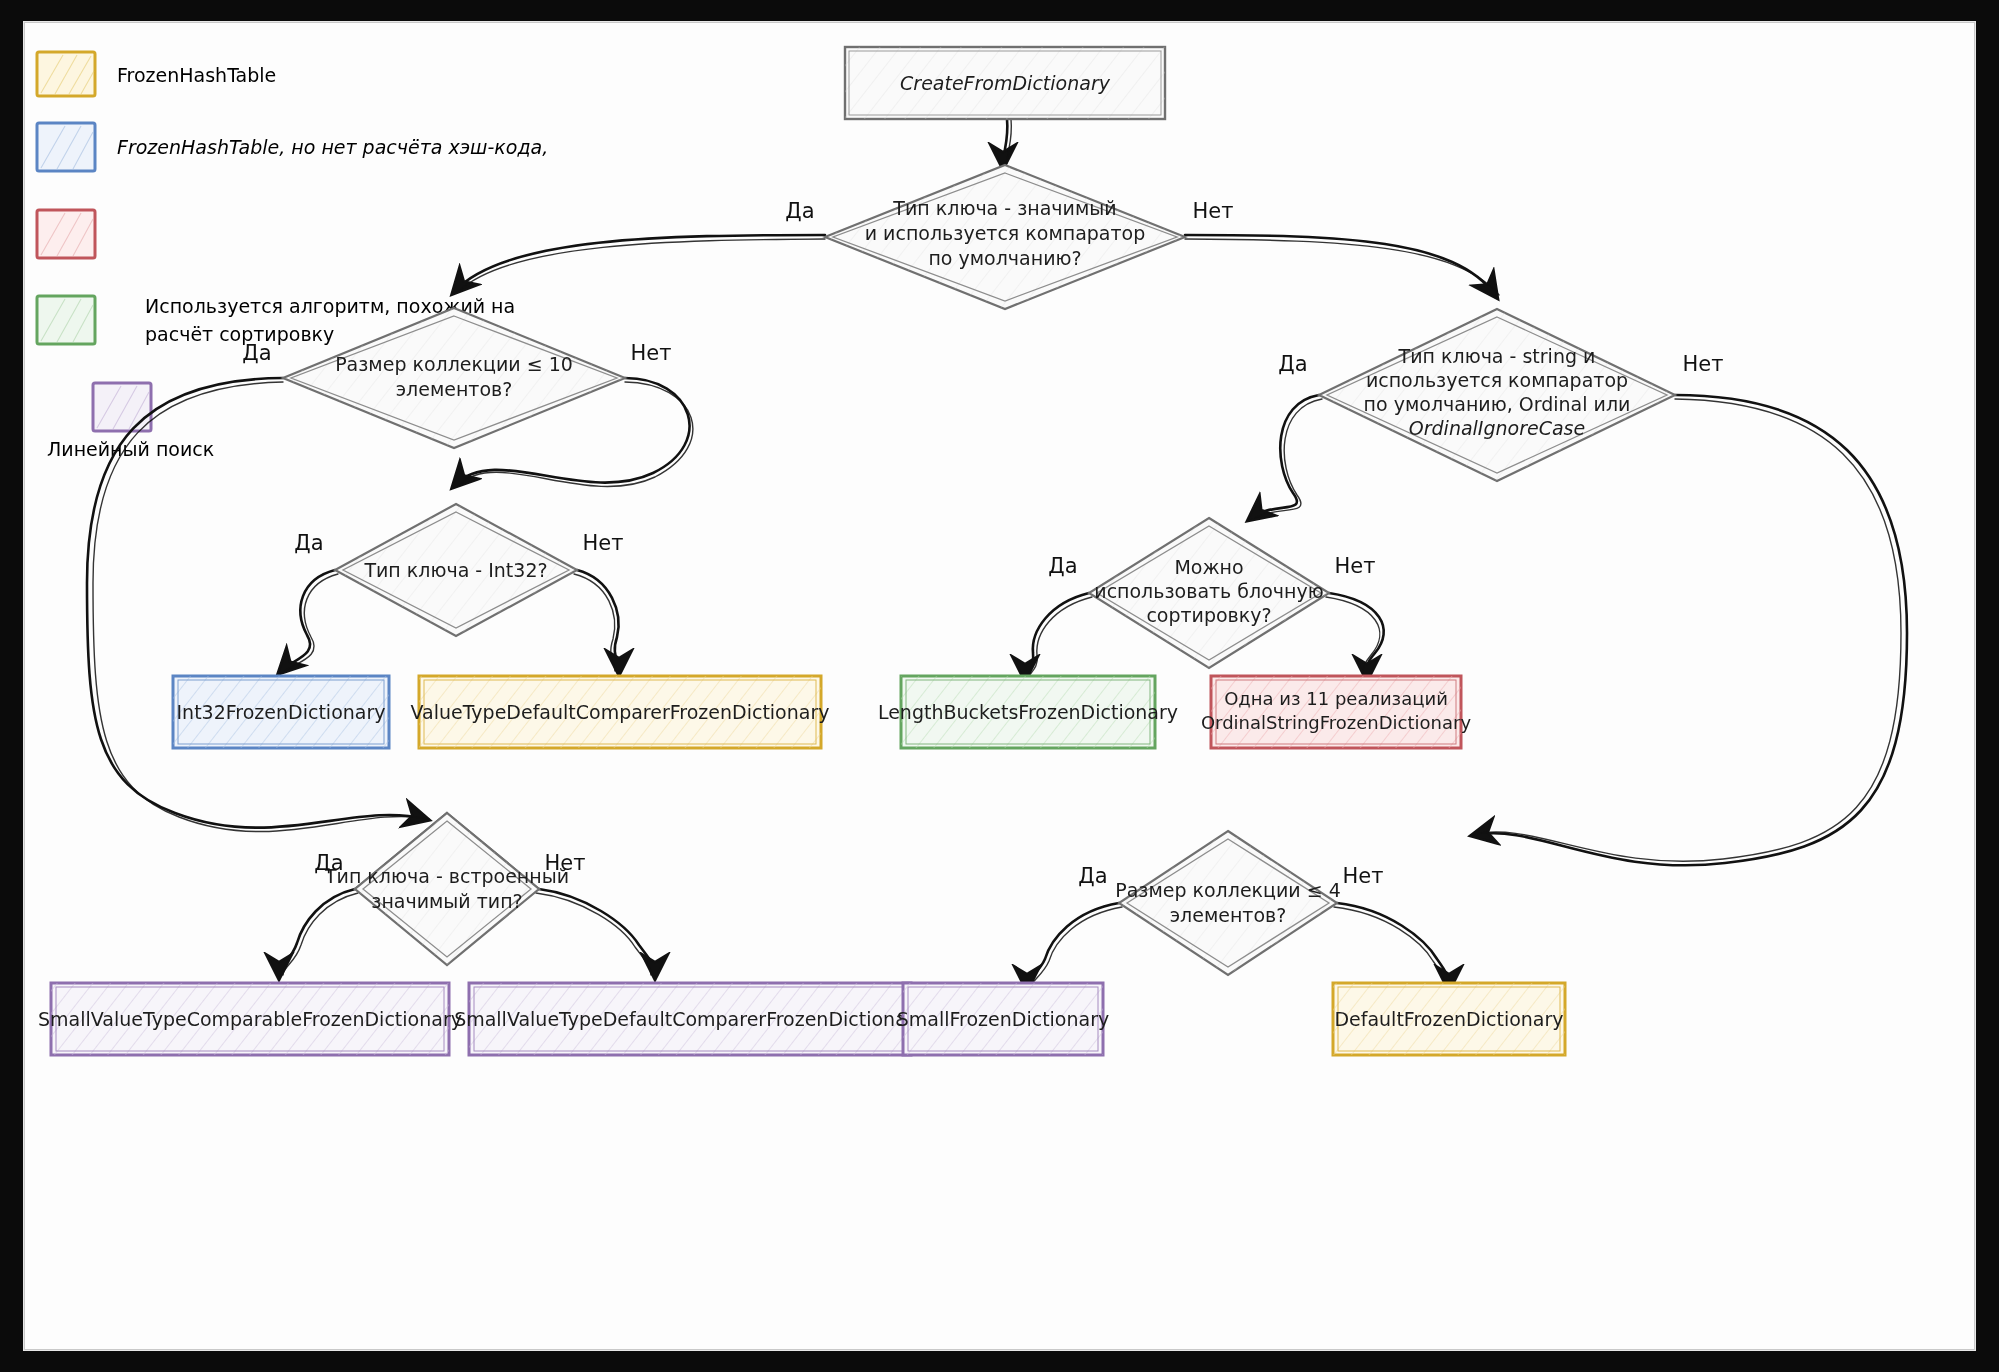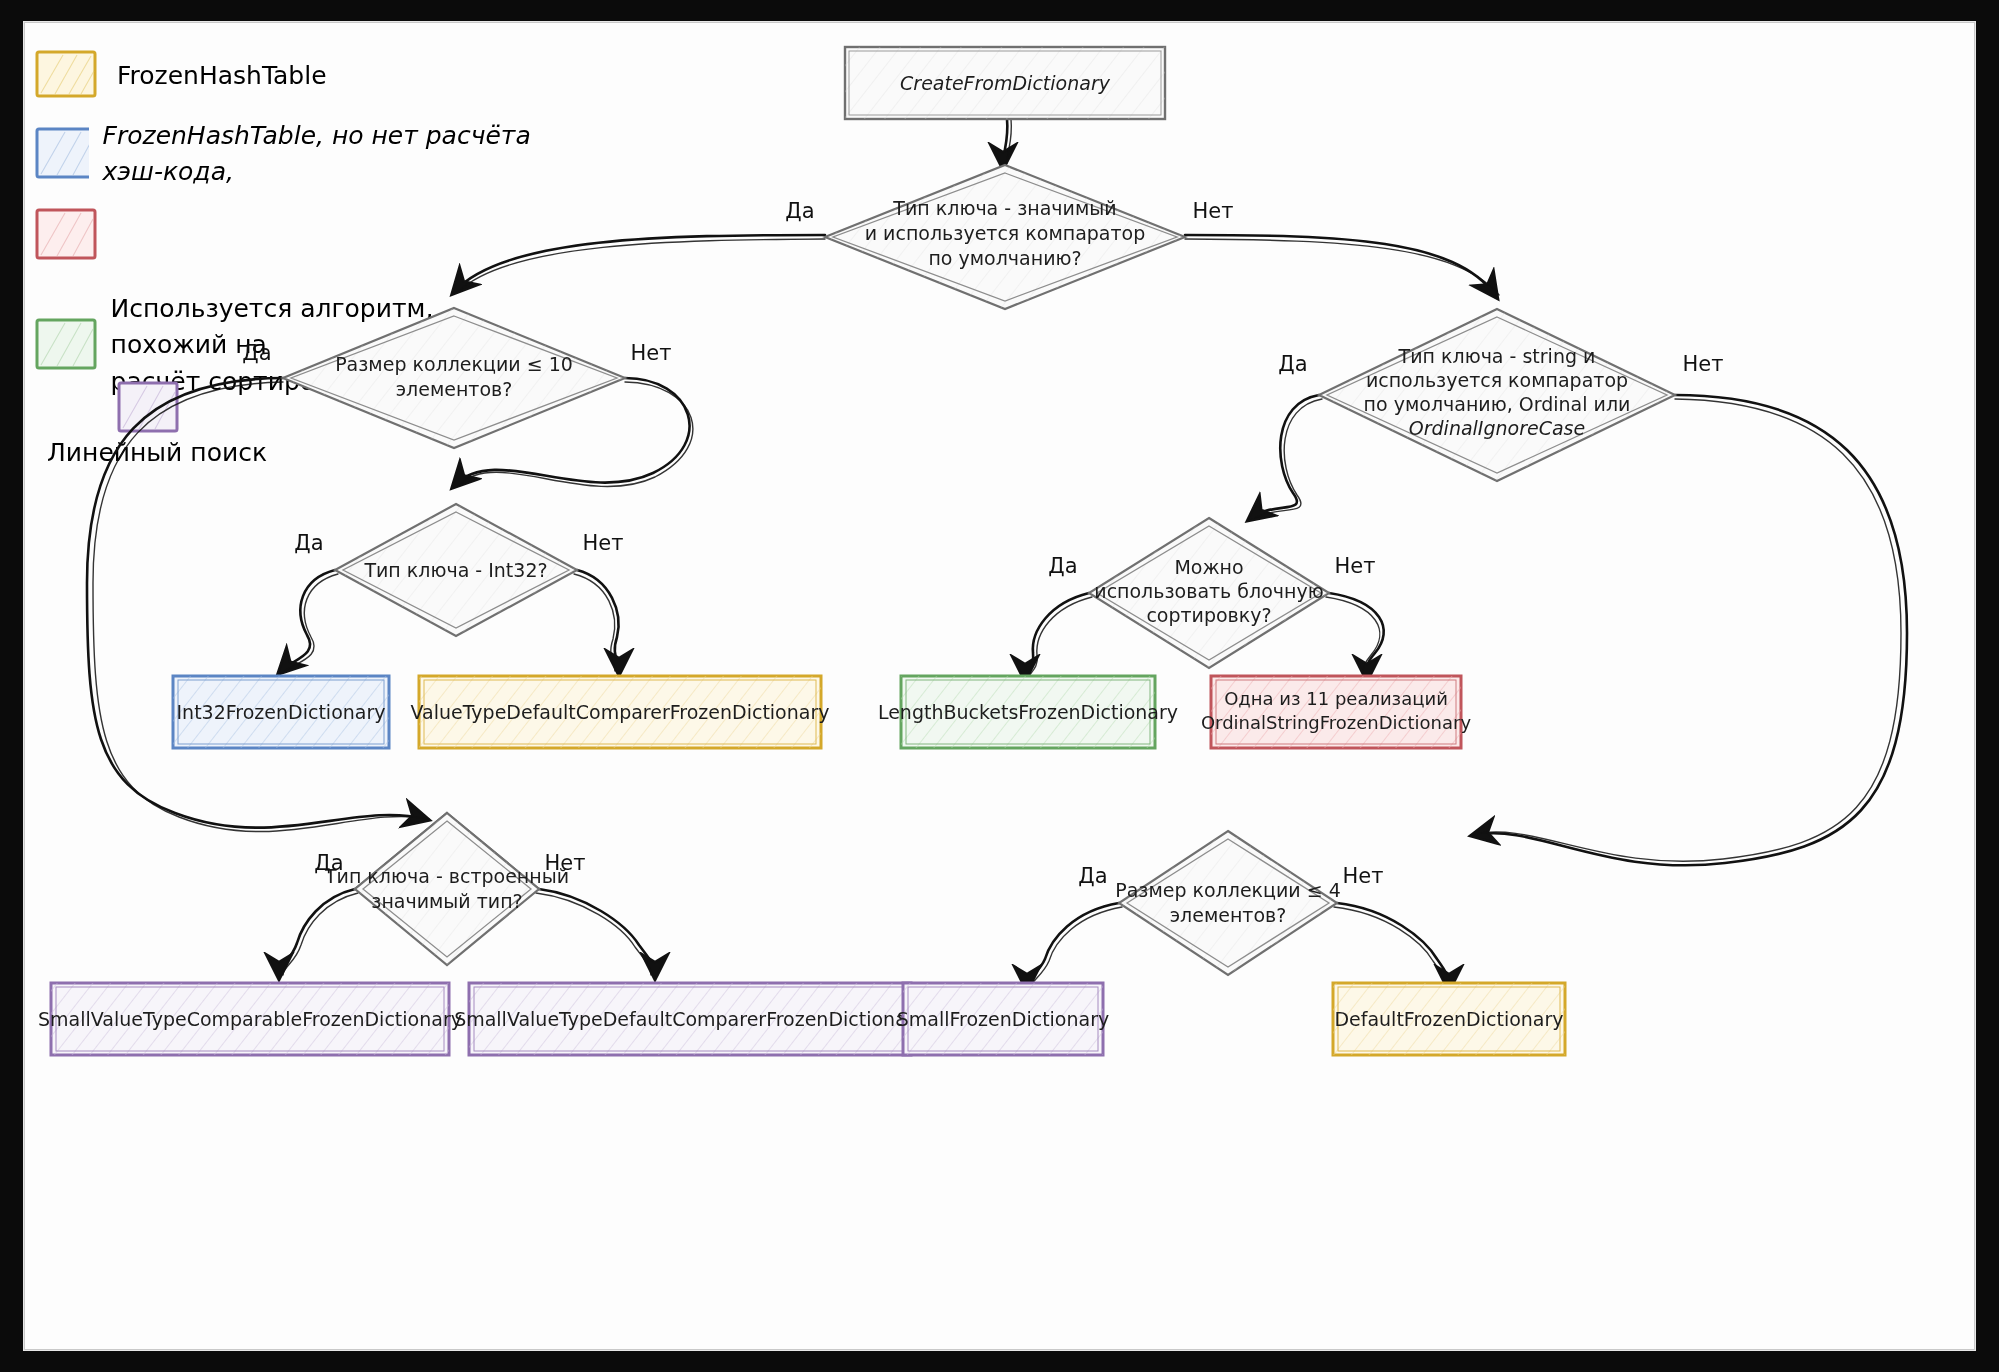--- a/index.html
+++ b/index.html
@@ -5,21 +5,21 @@
   html,body{margin:0;padding:0;background:#000;}
   body{width:1999px;height:1372px;font-family:"DejaVu Sans",sans-serif;}
   #root{position:relative;width:1999px;height:1372px;background:#0b0b0b;}
   #canvas{position:absolute;left:24px;top:22px;width:1949px;height:1326px;background:#fdfdfd;
           border:1px solid #c9c9c9;box-shadow:0 0 0 1px #e8e8e8;overflow:hidden;}
   svg#flow{position:absolute;left:0;top:0;width:1949px;height:1326px;}
   .nodeTxt{font-family:"DejaVu Sans",sans-serif;font-size:19px;fill:#1d1d1d;text-anchor:middle;}
   .nodeTxt.small{font-size:18px;}
   .italic{font-style:italic;}
   .edgeLbl{font-family:"DejaVu Sans",sans-serif;font-size:21px;fill:#111;text-anchor:middle;}
-  .legTxt{font-family:"DejaVu Sans",sans-serif;font-size:25px;fill:#1b1b1b;}
+  .legTxt{font-family:"DejaVu Sans",sans-serif;font-size:19px;fill:#1b1b1b;}
   .diam{fill:#fafafa;stroke:#707070;stroke-width:2.2;}
   .diam2{fill:none;stroke:#8d8d8d;stroke-width:1.3;}
   .edge{fill:none;stroke:#111;stroke-width:2.6;stroke-linecap:round;}
   .edge2{fill:none;stroke:#111;stroke-width:1.4;stroke-linecap:round;opacity:.85;}
   .boxr{stroke-width:3;}
   .hatch-line{stroke-width:1.1;opacity:.55;}
 </style>
 </head>
 <body>
 
@@ -60,21 +60,21 @@
         <svg width="70" height="60">
           <rect x="4" y="5" width="58" height="48" rx="2" fill="#fdeeee" stroke="#c0555b" stroke-width="3"></rect>
           <g stroke="#e3a3a6" class="hatch-line">
             <line x1="8" y1="50" x2="32" y2="8"></line>
               <line x1="24" y1="51" x2="48" y2="8"></line>
             <line x1="40" y1="51" x2="60" y2="14"></line>
           </g>
         </svg>
       </div>
 
-      <div class="leg-row" style="position:absolute;left:0;top:258px;display:flex;align-items:center;">
+      <div class="leg-row" style="position:absolute;left:0;top:258px;display:flex;align-items:center;gap:28px;">
         <svg width="70" height="60">
           <rect x="4" y="5" width="58" height="48" rx="2" fill="#eef7ee" stroke="#64a55f" stroke-width="3"></rect>
           <g stroke="#a9d0a5" class="hatch-line">
             <line x1="8" y1="50" x2="32" y2="8"></line>
               <line x1="24" y1="51" x2="48" y2="8"></line>
             <line x1="40" y1="51" x2="60" y2="14"></line>
           </g>
         </svg>
         <div style="margin-left:14px;line-height:1.45;">
           <div class="legTxt">Используется алгоритм, похожий на</div>

